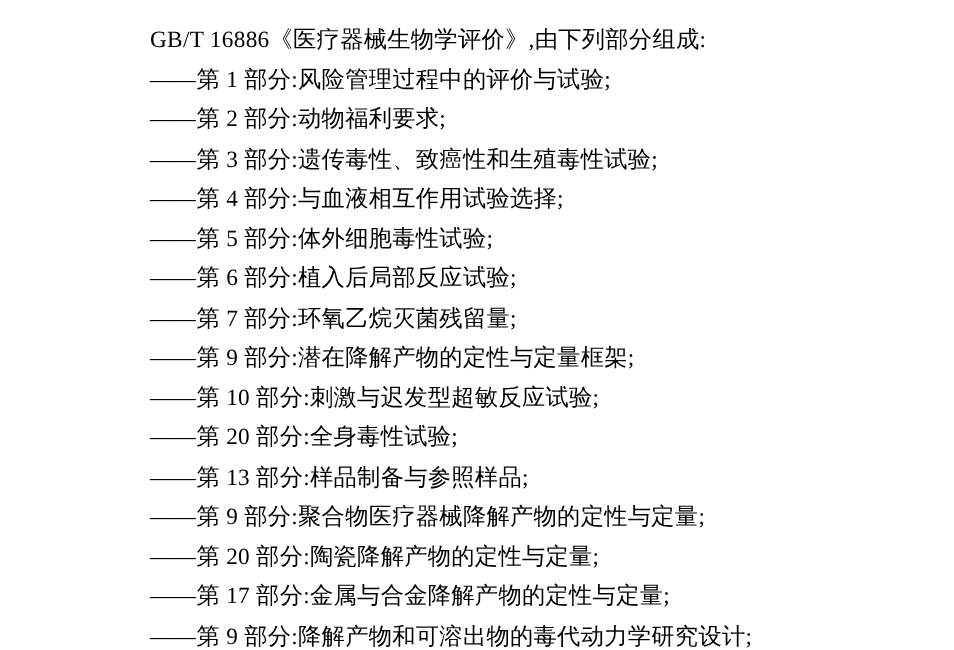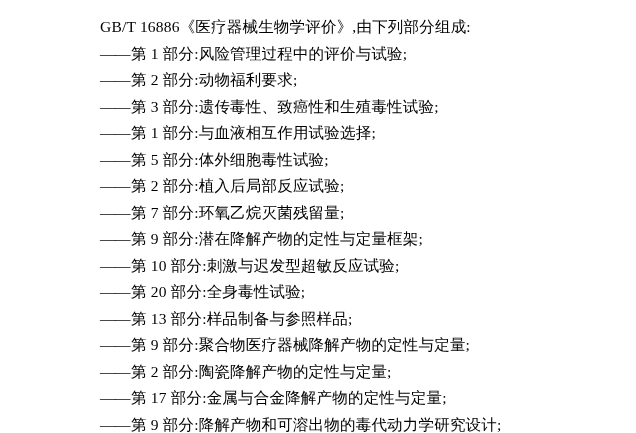--- a/index.html
+++ b/index.html
@@ -47,28 +47,28 @@
 <body>
 
 <div class="page">
 
   <div class="intro">GB/T 16886《医疗器械生物学评价》,由下列部分组成:</div>
 
   <ul class="list">
     <li class="list-item"><span class="dash">——</span><span>第 1 部分:风险管理过程中的评价与试验;</span></li>
     <li class="list-item"><span class="dash">——</span><span>第 2 部分:动物福利要求;</span></li>
     <li class="list-item"><span class="dash">——</span><span>第 3 部分:遗传毒性、致癌性和生殖毒性试验;</span></li>
-    <li class="list-item"><span class="dash">——</span><span>第 1 部分:与血液相互作用试验选择;</span></li>
+    <li class="list-item"><span class="dash">——</span><span>第 4 部分:与血液相互作用试验选择;</span></li>
     <li class="list-item"><span class="dash">——</span><span>第 5 部分:体外细胞毒性试验;</span></li>
-    <li class="list-item"><span class="dash">——</span><span>第 2 部分:植入后局部反应试验;</span></li>
+    <li class="list-item"><span class="dash">——</span><span>第 6 部分:植入后局部反应试验;</span></li>
     <li class="list-item"><span class="dash">——</span><span>第 7 部分:环氧乙烷灭菌残留量;</span></li>
     <li class="list-item"><span class="dash">——</span><span>第 9 部分:潜在降解产物的定性与定量框架;</span></li>
     <li class="list-item"><span class="dash">——</span><span>第 10 部分:刺激与迟发型超敏反应试验;</span></li>
     <li class="list-item"><span class="dash">——</span><span>第 20 部分:全身毒性试验;</span></li>
     <li class="list-item"><span class="dash">——</span><span>第 13 部分:样品制备与参照样品;</span></li>
     <li class="list-item"><span class="dash">——</span><span>第 9 部分:聚合物医疗器械降解产物的定性与定量;</span></li>
-    <li class="list-item"><span class="dash">——</span><span>第 2 部分:陶瓷降解产物的定性与定量;</span></li>
+    <li class="list-item"><span class="dash">——</span><span>第 20 部分:陶瓷降解产物的定性与定量;</span></li>
     <li class="list-item"><span class="dash">——</span><span>第 17 部分:金属与合金降解产物的定性与定量;</span></li>
     <li class="list-item"><span class="dash">——</span><span>第 9 部分:降解产物和可溶出物的毒代动力学研究设计;</span></li>
 
   </ul>
 
 </div>
 
 </body></html>

